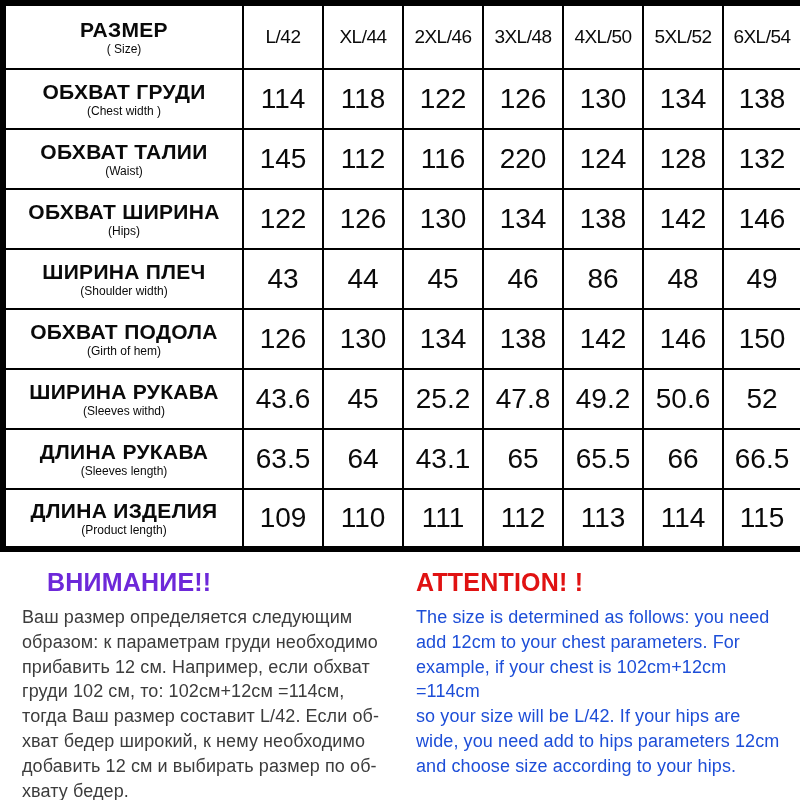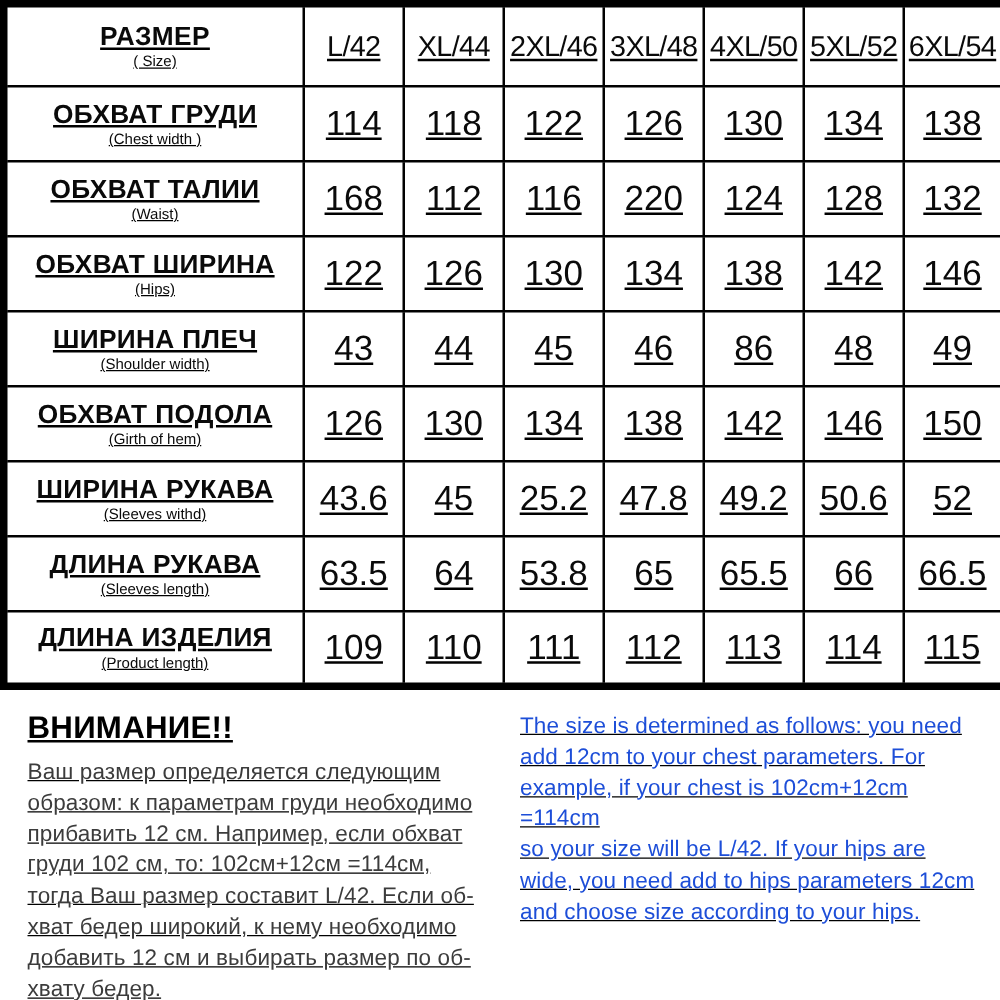--- a/index.html
+++ b/index.html
@@ -9,21 +9,20 @@
     background: #ffffff;
     width: 800px;
     height: 800px;
     font-family: "Liberation Sans", "DejaVu Sans", sans-serif;
     overflow: hidden;
   }
   .page {
     width: 800px;
     height: 800px;
     background: #ffffff;
-    text-decoration: underline;
   }
 
   
   table.size-table {
     width: 800px;
     border-collapse: collapse;
     table-layout: fixed;
     border: 6px solid #000000;
   }
   table.size-table td {
@@ -42,21 +41,21 @@
     letter-spacing: 0.3px;
     line-height: 1.15;
   }
   .cell-sub {
     font-size: 12px;
     font-weight: normal;
     line-height: 1.1;
     margin-top: 1px;
   }
   td.size-col-head {
-    font-size: 23px;
+    font-size: 19px;
     letter-spacing: -0.5px;
   }
   td.num-cell {
     font-size: 28px;
   }
 
   
   .notes {
     display: flex;
     padding: 16px 8px 0 22px;
@@ -117,21 +116,21 @@
           <td class="num-cell">126</td>
           <td class="num-cell">130</td>
           <td class="num-cell">134</td>
           <td class="num-cell">138</td>
         </tr>
         <tr class="data-row">
           <td class="label-cell">
             <div class="cell-title">ОБХВАТ ТАЛИИ</div>
             <div class="cell-sub">(Waist)</div>
           </td>
-          <td class="num-cell">168</td>
+          <td class="num-cell">145</td>
           <td class="num-cell">112</td>
           <td class="num-cell">116</td>
           <td class="num-cell">220</td>
           <td class="num-cell">124</td>
           <td class="num-cell">128</td>
           <td class="num-cell">132</td>
         </tr>
         <tr class="data-row">
           <td class="label-cell">
             <div class="cell-title">ОБХВАТ ШИРИНА</div>
@@ -184,21 +183,21 @@
           <td class="num-cell">50.6</td>
           <td class="num-cell">52</td>
         </tr>
         <tr class="data-row">
           <td class="label-cell">
             <div class="cell-title">ДЛИНА РУКАВА</div>
             <div class="cell-sub">(Sleeves length)</div>
           </td>
           <td class="num-cell">63.5</td>
           <td class="num-cell">64</td>
-          <td class="num-cell">53.8</td>
+          <td class="num-cell">43.1</td>
           <td class="num-cell">65</td>
           <td class="num-cell">65.5</td>
           <td class="num-cell">66</td>
           <td class="num-cell">66.5</td>
         </tr>
         <tr class="data-row">
           <td class="label-cell">
             <div class="cell-title">ДЛИНА ИЗДЕЛИЯ</div>
             <div class="cell-sub">(Product length)</div>
           </td>
@@ -208,31 +207,32 @@
           <td class="num-cell">112</td>
           <td class="num-cell">113</td>
           <td class="num-cell">114</td>
           <td class="num-cell">115</td>
         </tr>
       </tbody>
   </table>
 
   <div class="notes">
     <div class="note-col ru">
-      <div class="note-heading" style="color: #000000;">ВНИМАНИЕ!!</div>
+      <div class="note-heading" style="color: #6d28d9; margin-left: 25px;">ВНИМАНИЕ!!</div>
       <div class="note-body" style="color: rgb(60, 60, 60);">Ваш размер определяется следующим
 образом: к параметрам груди необходимо
 прибавить 12 см. Например, если обхват
 груди 102 см, то: 102см+12см =114см,
 тогда Ваш размер составит L/42. Если об-
 хват бедер широкий, к нему необходимо
 добавить 12 см и выбирать размер по об-
 хвату бедер.</div>
     </div>
     <div class="note-col en">
+      <div class="note-heading" style="color: rgb(224, 18, 18);">ATTENTION! !</div>
       <div class="note-body" style="color: #1d4ed8;">The size is determined as follows: you need
 add 12cm to your chest parameters. For
 example, if your chest is 102cm+12cm =114cm
 so your size will be L/42. If your hips are
 wide, you need add to hips parameters 12cm
 and choose size according to your hips.</div>
     </div>
   </div>
 
 </div>

